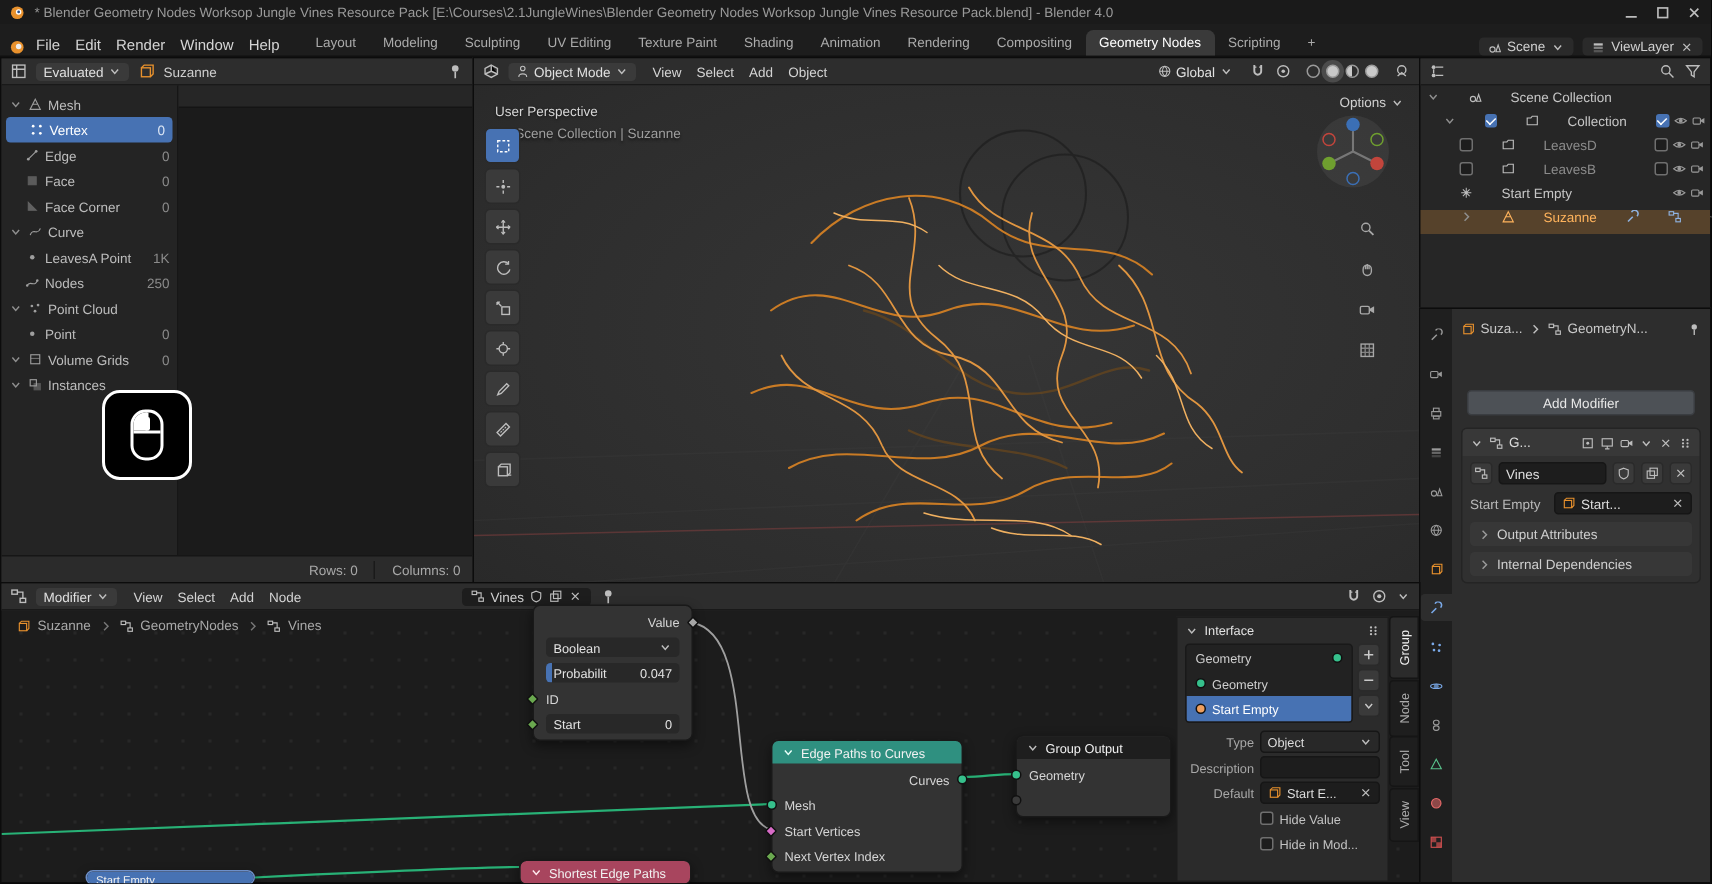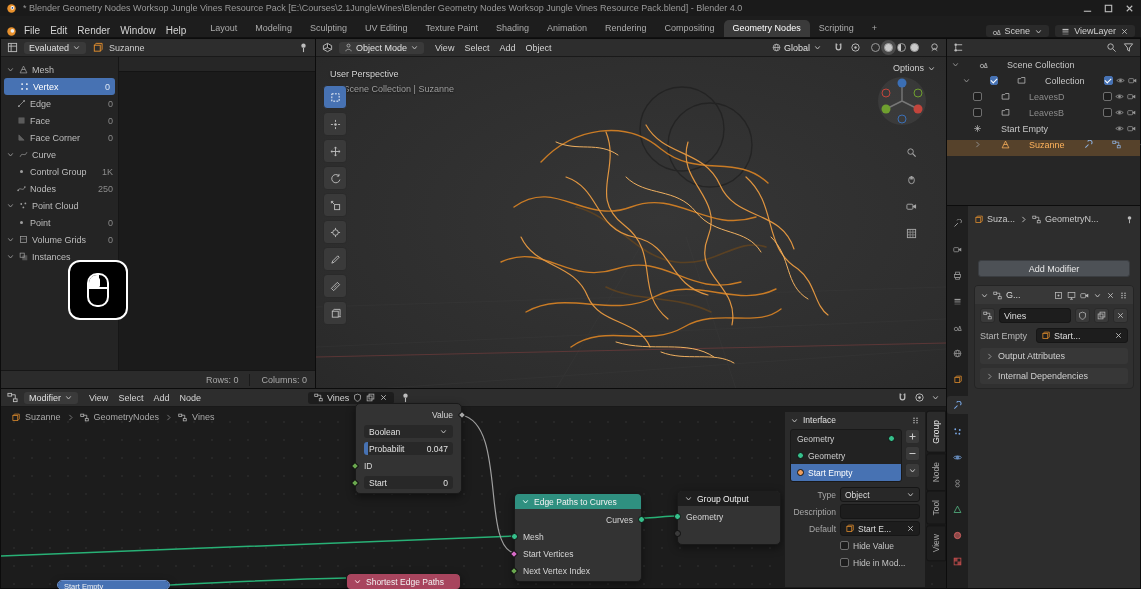--- a/index.html
+++ b/index.html
@@ -310,21 +310,21 @@
             </svg>
           </span>
           <span>Curve</span>
         </div>
         <div class="ssrow child">
           <span class="ic sm" style="color: rgb(158, 158, 158);">
             <svg viewBox="0 0 12 12">
               <circle cx="6" cy="6" r="2" fill="currentColor"></circle>
             </svg>
           </span>
-          <span>Control Group</span>
+          <span>LeavesA Point</span>
           <span class="cnt">1K</span>
         </div>
         <div class="ssrow child">
           <span class="ic sm" style="color: rgb(158, 158, 158);">
             <svg viewBox="0 0 12 12">
               <path d="M1.5 8.5 C4 3 8 11 10.5 4" fill="none" stroke="currentColor"></path>
               <circle cx="1.5" cy="8.5" r="1.1" fill="currentColor"></circle>
               <circle cx="10.5" cy="4" r="1.1" fill="currentColor"></circle>
             </svg>
           </span>

